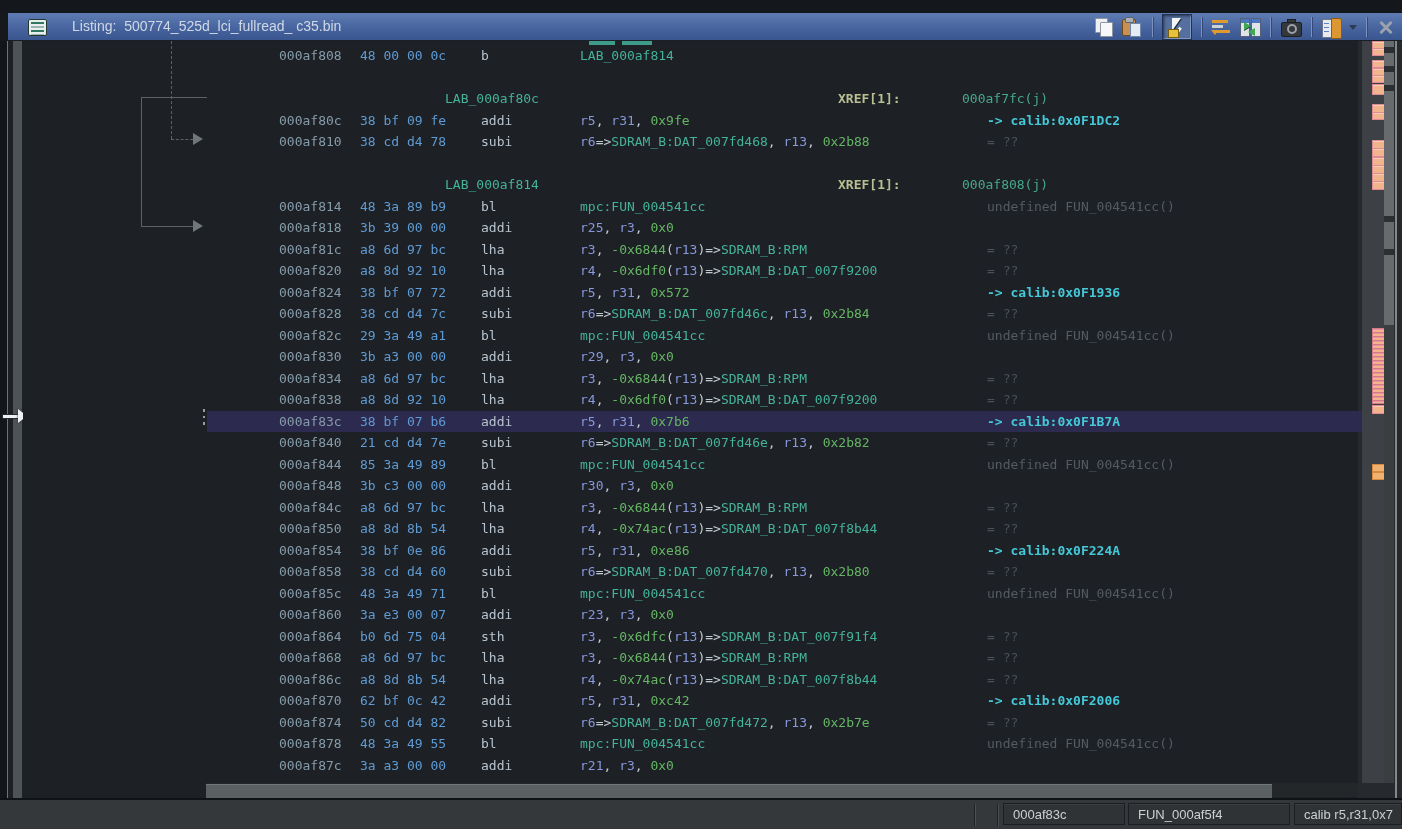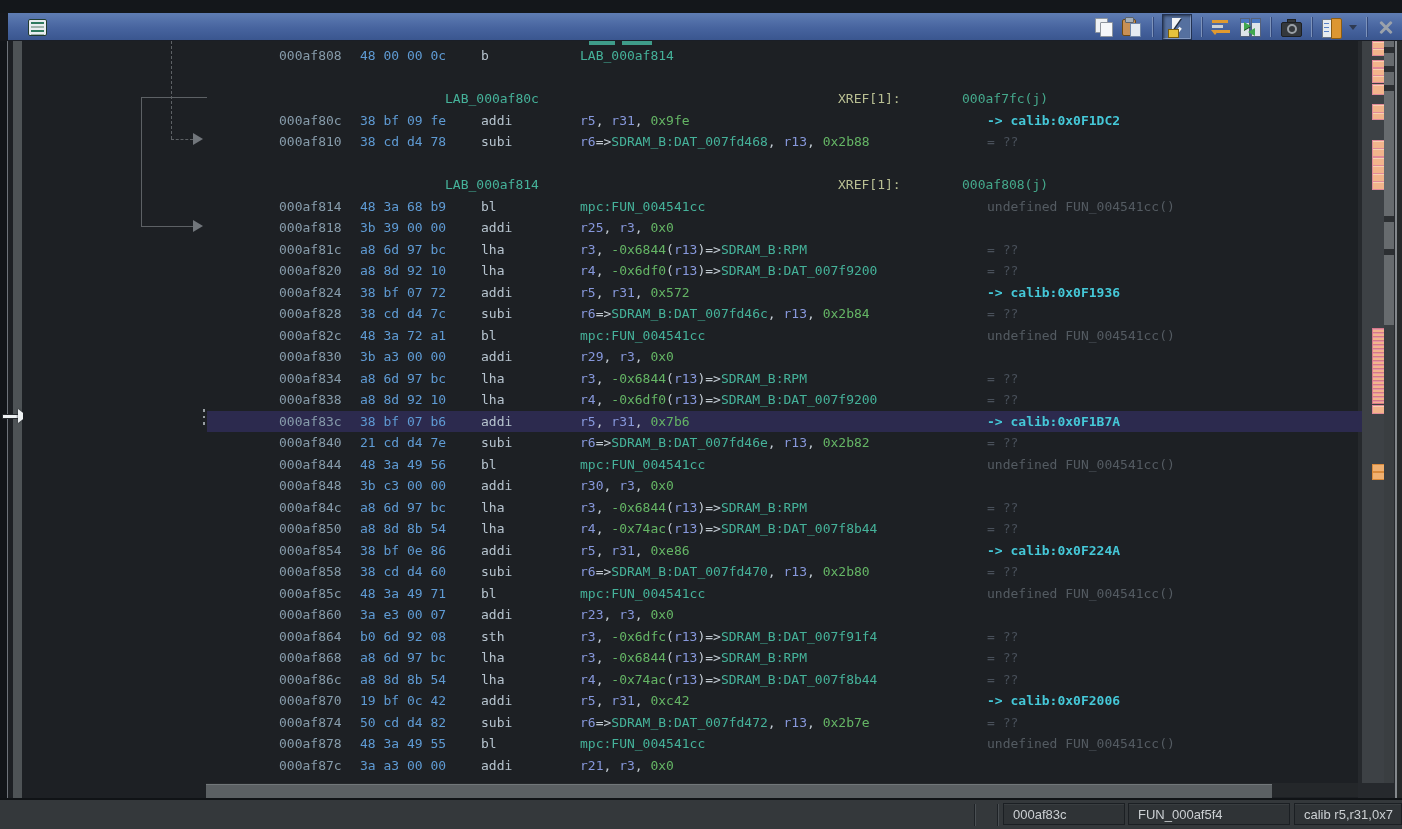--- a/index.html
+++ b/index.html
@@ -77,21 +77,21 @@
   #splitter-dots i{display:block;width:2.5px;height:2.5px;background:#979da2;margin:0 auto 4px auto;}
 
   
   #listing{position:absolute;left:207px;top:0;width:1151px;height:742px;background:#1d2024;overflow:hidden;
     font-family:"DejaVu Sans Mono",monospace;font-size:13px;}
   #rows{position:absolute;left:0;top:4px;width:1151px;}
   .lrow{position:relative;height:21.5px;width:1151px;}
   .lrow.hl{background:#2c2a4e;}
   .lrow span{position:absolute;top:0;line-height:21.5px;white-space:pre;}
   .f-addr{left:72px;} .f-bytes{left:153px;} .f-mnem{left:274px;} .f-ops{left:373px;} .f-cmt{left:780px;}
-  .f-label{left:238px;} .f-xrefh{left:631px;} .f-xrefv{left:755px;}
+  .f-label{left:238px;} .f-xrefh{left:631px;font-weight:bold;} .f-xrefv{left:755px;}
   .c-addr{color:#879cab;} .c-bytes{color:#5f9bd4;} .c-mnem{color:#b6c3ce;}
   .c-reg{color:#8798dc;} .c-num{color:#65b565;} .c-lbl{color:#45b29a;} .c-pln{color:#c3cbd3;}
   .c-xrefh{color:#b9bf93;} .c-xrefv{color:#45a98c;}
   .c-calib{color:#45c8d8;font-weight:bold;} .c-eq{color:#49505a;} .c-undef{color:#545b62;}
   .clipfrag{position:absolute;top:0;height:4px;background:#3f9c8a;}
 
   
   #hscroll-track{position:absolute;left:206px;top:742px;width:1168px;height:14px;background:#24272a;}
   #hscroll-thumb{position:absolute;left:0px;top:1px;width:1066px;height:13px;background:#5b6063;border-top:1px solid #72777a;}
   #scroll-corner{position:absolute;left:1392px;top:728px;width:10px;height:28px;background:#6c7175;}
@@ -124,20 +124,21 @@
 
   <div id="topstrip"></div>
 
   <div id="titlebar">
     <div class="tb-icon">
         <i></i>
         <i class="g"></i>
         <i></i>
         <i class="g"></i>
       </div>
+    <div id="title-text">Listing:  500774_525d_lci_fullread_ c35.bin</div>
     <div id="tb-tools">
       <div class="ticon">
           <div class="pgb"></div>
           <div class="pgf"></div>
         </div>
       <div class="ticon">
           <div class="clipboard"></div>
           <div class="clip"></div>
           <div class="ppage"></div>
         </div>
@@ -233,21 +234,21 @@
             <span class="f-cmt c-eq">= ??</span>
           </div>
           <div class="lrow"></div>
           <div class="lrow">
             <span class="f-label c-lbl">LAB_000af814</span>
             <span class="f-xrefh c-xrefh">XREF[1]:</span>
             <span class="f-xrefv c-xrefv">000af808(j)</span>
           </div>
           <div class="lrow">
             <span class="f-addr c-addr">000af814</span>
-            <span class="f-bytes c-bytes">48 3a 68 b9</span>
+            <span class="f-bytes c-bytes">48 3a 89 b9</span>
             <span class="f-mnem c-mnem">bl</span>
             <span class="f-ops"><span class="c-lbl" style="position: static;">mpc:FUN_004541cc</span></span>
             <span class="f-cmt c-undef">undefined FUN_004541cc()</span>
           </div>
           <div class="lrow">
             <span class="f-addr c-addr">000af818</span>
             <span class="f-bytes c-bytes">3b 39 00 00</span>
             <span class="f-mnem c-mnem">addi</span>
             <span class="f-ops"><span class="c-reg" style="position: static;">r25</span><span class="c-pln" style="position: static;">,</span><span class="c-pln" style="position: static;"> </span><span class="c-reg" style="position: static;">r3</span><span class="c-pln" style="position: static;">,</span><span class="c-pln" style="position: static;"> </span><span class="c-num" style="position: static;">0x0</span></span>
           </div>
@@ -274,21 +275,21 @@
           </div>
           <div class="lrow">
             <span class="f-addr c-addr">000af828</span>
             <span class="f-bytes c-bytes">38 cd d4 7c</span>
             <span class="f-mnem c-mnem">subi</span>
             <span class="f-ops"><span class="c-reg" style="position: static;">r6</span><span class="c-pln" style="position: static;">=</span><span class="c-pln" style="position: static;">&gt;</span><span class="c-lbl" style="position: static;">SDRAM_B:DAT_007fd46c</span><span class="c-pln" style="position: static;">,</span><span class="c-pln" style="position: static;"> </span><span class="c-reg" style="position: static;">r13</span><span class="c-pln" style="position: static;">,</span><span class="c-pln" style="position: static;"> </span><span class="c-num" style="position: static;">0x2b84</span></span>
             <span class="f-cmt c-eq">= ??</span>
           </div>
           <div class="lrow">
             <span class="f-addr c-addr">000af82c</span>
-            <span class="f-bytes c-bytes">48 3a 72 a1</span>
+            <span class="f-bytes c-bytes">29 3a 49 a1</span>
             <span class="f-mnem c-mnem">bl</span>
             <span class="f-ops"><span class="c-lbl" style="position: static;">mpc:FUN_004541cc</span></span>
             <span class="f-cmt c-undef">undefined FUN_004541cc()</span>
           </div>
           <div class="lrow">
             <span class="f-addr c-addr">000af830</span>
             <span class="f-bytes c-bytes">3b a3 00 00</span>
             <span class="f-mnem c-mnem">addi</span>
             <span class="f-ops"><span class="c-reg" style="position: static;">r29</span><span class="c-pln" style="position: static;">,</span><span class="c-pln" style="position: static;"> </span><span class="c-reg" style="position: static;">r3</span><span class="c-pln" style="position: static;">,</span><span class="c-pln" style="position: static;"> </span><span class="c-num" style="position: static;">0x0</span></span>
           </div>
@@ -315,21 +316,21 @@
           </div>
           <div class="lrow">
             <span class="f-addr c-addr">000af840</span>
             <span class="f-bytes c-bytes">21 cd d4 7e</span>
             <span class="f-mnem c-mnem">subi</span>
             <span class="f-ops"><span class="c-reg" style="position: static;">r6</span><span class="c-pln" style="position: static;">=</span><span class="c-pln" style="position: static;">&gt;</span><span class="c-lbl" style="position: static;">SDRAM_B:DAT_007fd46e</span><span class="c-pln" style="position: static;">,</span><span class="c-pln" style="position: static;"> </span><span class="c-reg" style="position: static;">r13</span><span class="c-pln" style="position: static;">,</span><span class="c-pln" style="position: static;"> </span><span class="c-num" style="position: static;">0x2b82</span></span>
             <span class="f-cmt c-eq">= ??</span>
           </div>
           <div class="lrow">
             <span class="f-addr c-addr">000af844</span>
-            <span class="f-bytes c-bytes">48 3a 49 56</span>
+            <span class="f-bytes c-bytes">85 3a 49 89</span>
             <span class="f-mnem c-mnem">bl</span>
             <span class="f-ops"><span class="c-lbl" style="position: static;">mpc:FUN_004541cc</span></span>
             <span class="f-cmt c-undef">undefined FUN_004541cc()</span>
           </div>
           <div class="lrow">
             <span class="f-addr c-addr">000af848</span>
             <span class="f-bytes c-bytes">3b c3 00 00</span>
             <span class="f-mnem c-mnem">addi</span>
             <span class="f-ops"><span class="c-reg" style="position: static;">r30</span><span class="c-pln" style="position: static;">,</span><span class="c-pln" style="position: static;"> </span><span class="c-reg" style="position: static;">r3</span><span class="c-pln" style="position: static;">,</span><span class="c-pln" style="position: static;"> </span><span class="c-num" style="position: static;">0x0</span></span>
           </div>
@@ -369,42 +370,42 @@
             <span class="f-cmt c-undef">undefined FUN_004541cc()</span>
           </div>
           <div class="lrow">
             <span class="f-addr c-addr">000af860</span>
             <span class="f-bytes c-bytes">3a e3 00 07</span>
             <span class="f-mnem c-mnem">addi</span>
             <span class="f-ops"><span class="c-reg" style="position: static;">r23</span><span class="c-pln" style="position: static;">,</span><span class="c-pln" style="position: static;"> </span><span class="c-reg" style="position: static;">r3</span><span class="c-pln" style="position: static;">,</span><span class="c-pln" style="position: static;"> </span><span class="c-num" style="position: static;">0x0</span></span>
           </div>
           <div class="lrow">
             <span class="f-addr c-addr">000af864</span>
-            <span class="f-bytes c-bytes">b0 6d 92 08</span>
+            <span class="f-bytes c-bytes">b0 6d 75 04</span>
             <span class="f-mnem c-mnem">sth</span>
             <span class="f-ops"><span class="c-reg" style="position: static;">r3</span><span class="c-pln" style="position: static;">,</span><span class="c-pln" style="position: static;"> </span><span class="c-num" style="position: static;">-0x6dfc</span><span class="c-pln" style="position: static;">(</span><span class="c-reg" style="position: static;">r13</span><span class="c-pln" style="position: static;">)</span><span class="c-pln" style="position: static;">=</span><span class="c-pln" style="position: static;">&gt;</span><span class="c-lbl" style="position: static;">SDRAM_B:DAT_007f91f4</span></span>
             <span class="f-cmt c-eq">= ??</span>
           </div>
           <div class="lrow">
             <span class="f-addr c-addr">000af868</span>
             <span class="f-bytes c-bytes">a8 6d 97 bc</span>
             <span class="f-mnem c-mnem">lha</span>
             <span class="f-ops"><span class="c-reg" style="position: static;">r3</span><span class="c-pln" style="position: static;">,</span><span class="c-pln" style="position: static;"> </span><span class="c-num" style="position: static;">-0x6844</span><span class="c-pln" style="position: static;">(</span><span class="c-reg" style="position: static;">r13</span><span class="c-pln" style="position: static;">)</span><span class="c-pln" style="position: static;">=</span><span class="c-pln" style="position: static;">&gt;</span><span class="c-lbl" style="position: static;">SDRAM_B:RPM</span></span>
             <span class="f-cmt c-eq">= ??</span>
           </div>
           <div class="lrow">
             <span class="f-addr c-addr">000af86c</span>
             <span class="f-bytes c-bytes">a8 8d 8b 54</span>
             <span class="f-mnem c-mnem">lha</span>
             <span class="f-ops"><span class="c-reg" style="position: static;">r4</span><span class="c-pln" style="position: static;">,</span><span class="c-pln" style="position: static;"> </span><span class="c-num" style="position: static;">-0x74ac</span><span class="c-pln" style="position: static;">(</span><span class="c-reg" style="position: static;">r13</span><span class="c-pln" style="position: static;">)</span><span class="c-pln" style="position: static;">=</span><span class="c-pln" style="position: static;">&gt;</span><span class="c-lbl" style="position: static;">SDRAM_B:DAT_007f8b44</span></span>
             <span class="f-cmt c-eq">= ??</span>
           </div>
           <div class="lrow">
             <span class="f-addr c-addr">000af870</span>
-            <span class="f-bytes c-bytes">19 bf 0c 42</span>
+            <span class="f-bytes c-bytes">62 bf 0c 42</span>
             <span class="f-mnem c-mnem">addi</span>
             <span class="f-ops"><span class="c-reg" style="position: static;">r5</span><span class="c-pln" style="position: static;">,</span><span class="c-pln" style="position: static;"> </span><span class="c-reg" style="position: static;">r31</span><span class="c-pln" style="position: static;">,</span><span class="c-pln" style="position: static;"> </span><span class="c-num" style="position: static;">0xc42</span></span>
             <span class="f-cmt c-calib">-&gt; calib:0x0F2006</span>
           </div>
           <div class="lrow">
             <span class="f-addr c-addr">000af874</span>
             <span class="f-bytes c-bytes">50 cd d4 82</span>
             <span class="f-mnem c-mnem">subi</span>
             <span class="f-ops"><span class="c-reg" style="position: static;">r6</span><span class="c-pln" style="position: static;">=</span><span class="c-pln" style="position: static;">&gt;</span><span class="c-lbl" style="position: static;">SDRAM_B:DAT_007fd472</span><span class="c-pln" style="position: static;">,</span><span class="c-pln" style="position: static;"> </span><span class="c-reg" style="position: static;">r13</span><span class="c-pln" style="position: static;">,</span><span class="c-pln" style="position: static;"> </span><span class="c-num" style="position: static;">0x2b7e</span></span>
             <span class="f-cmt c-eq">= ??</span>

